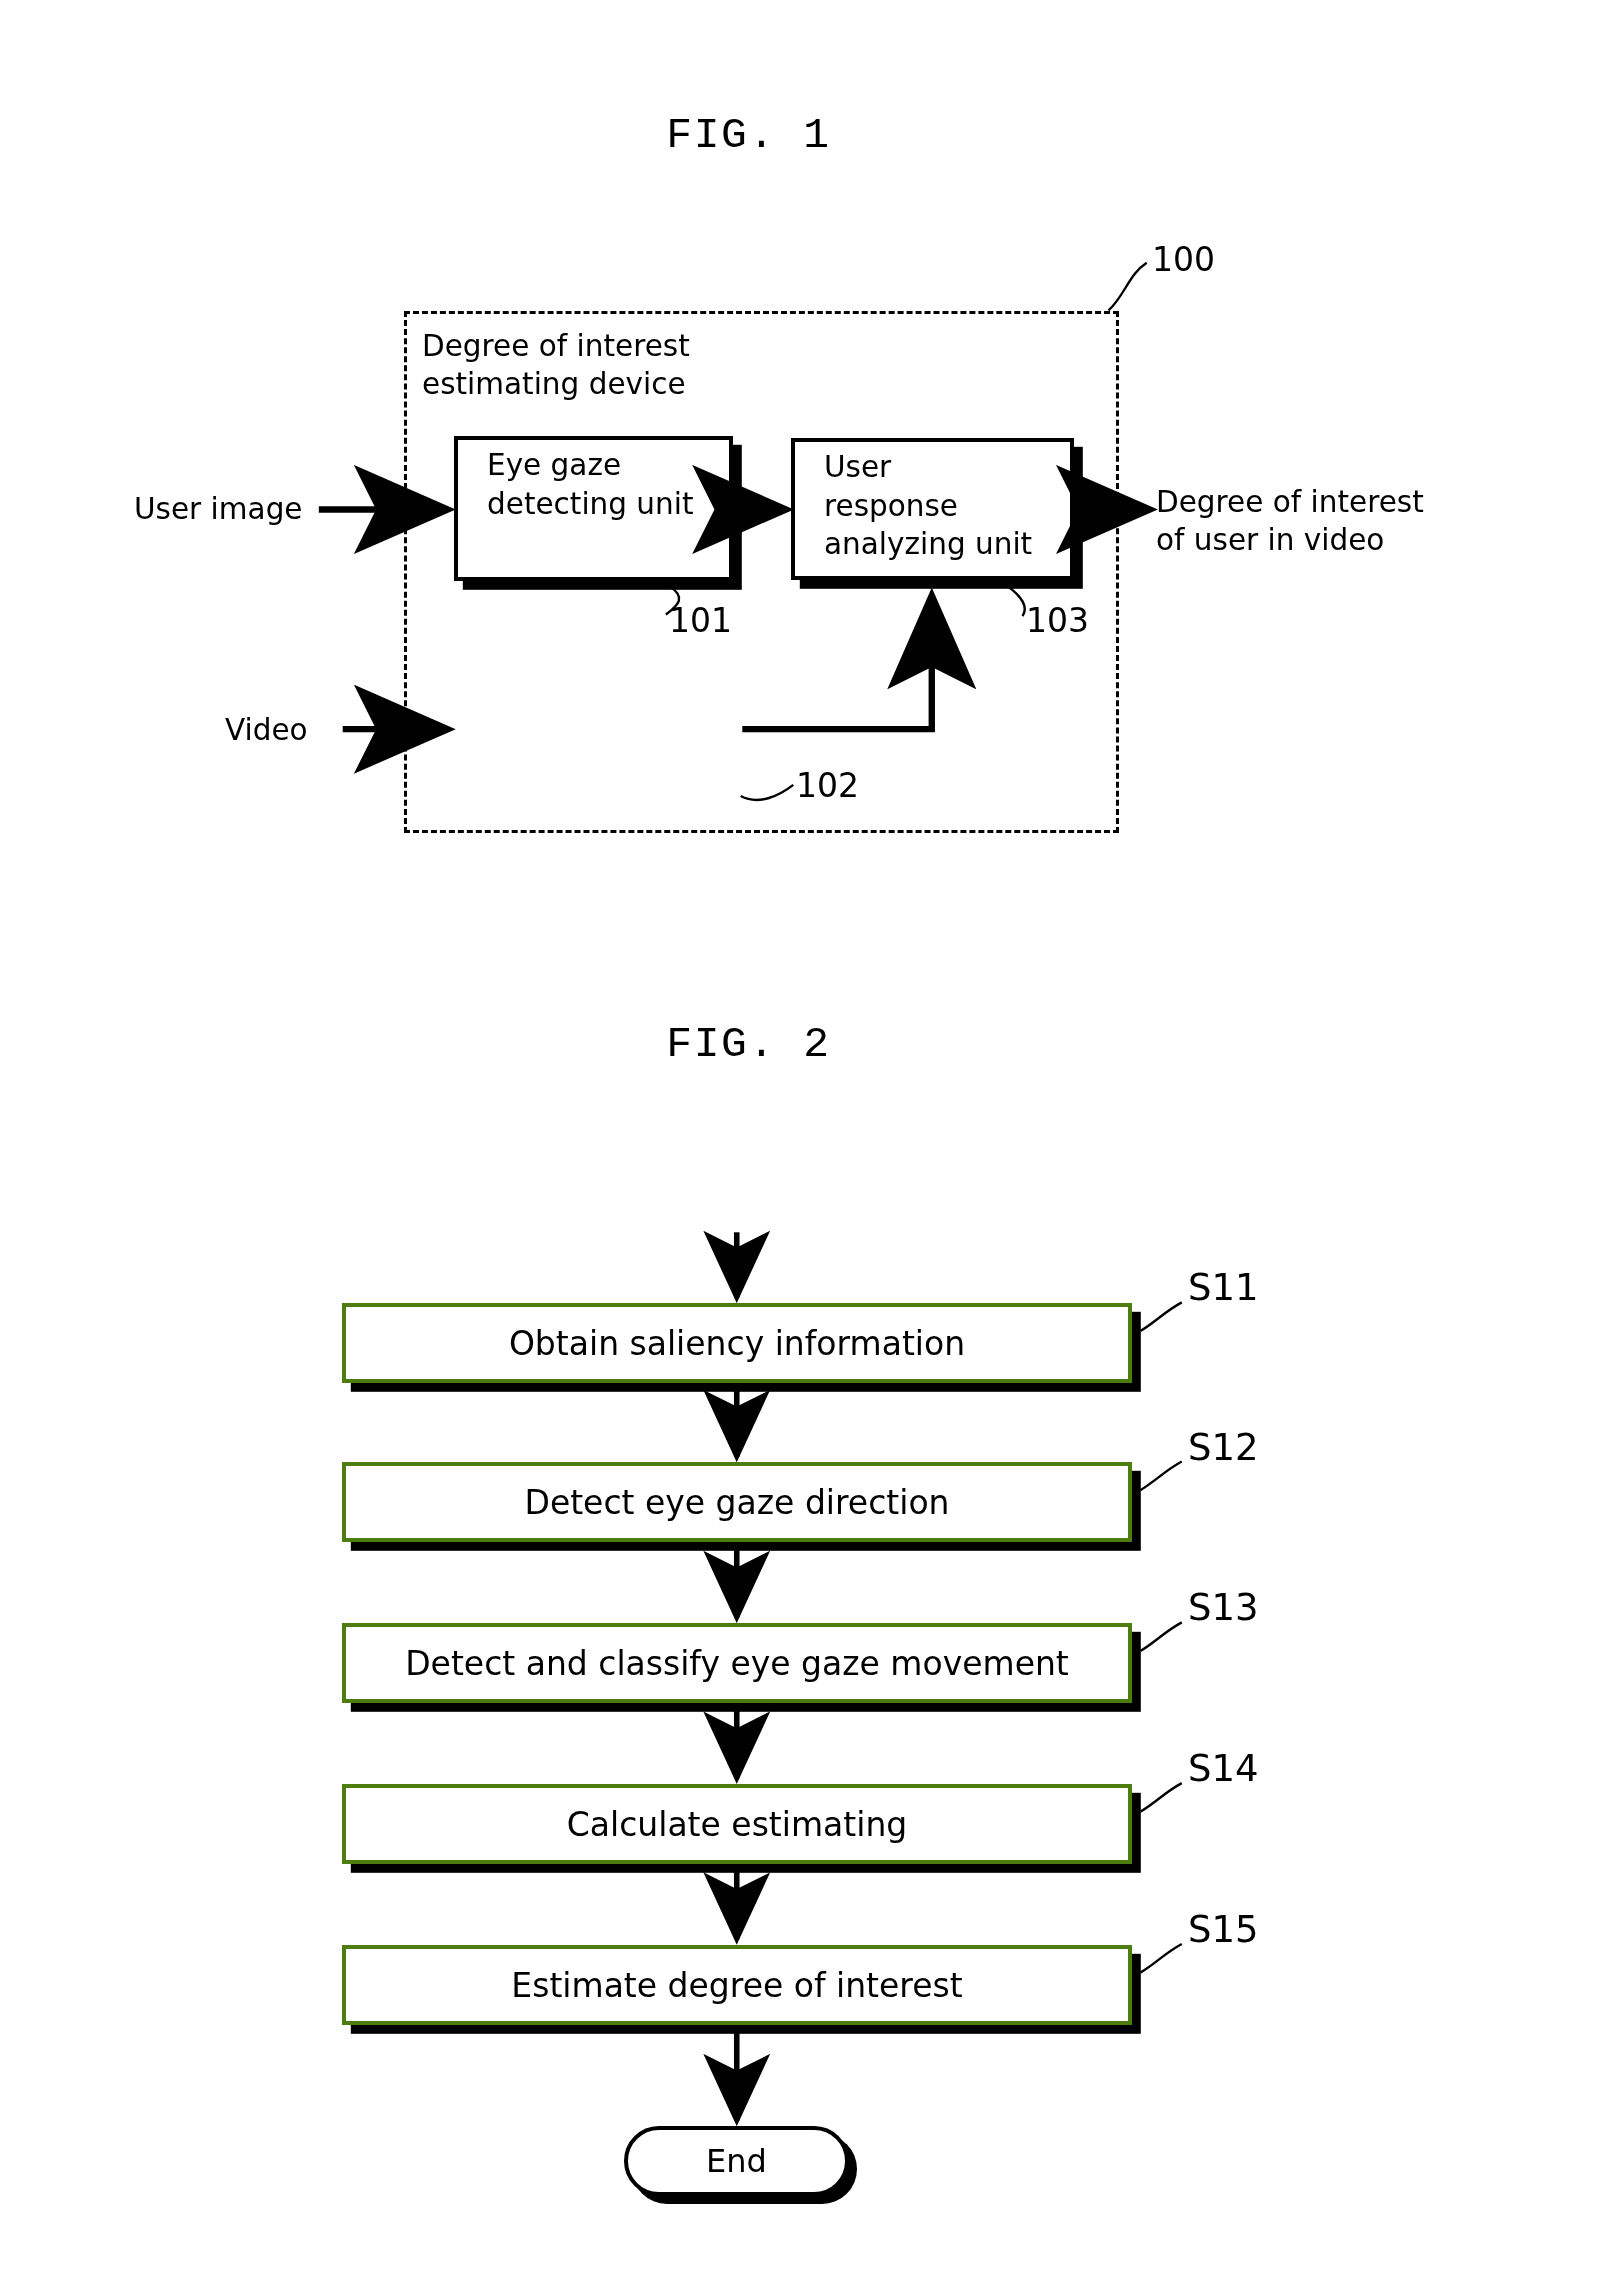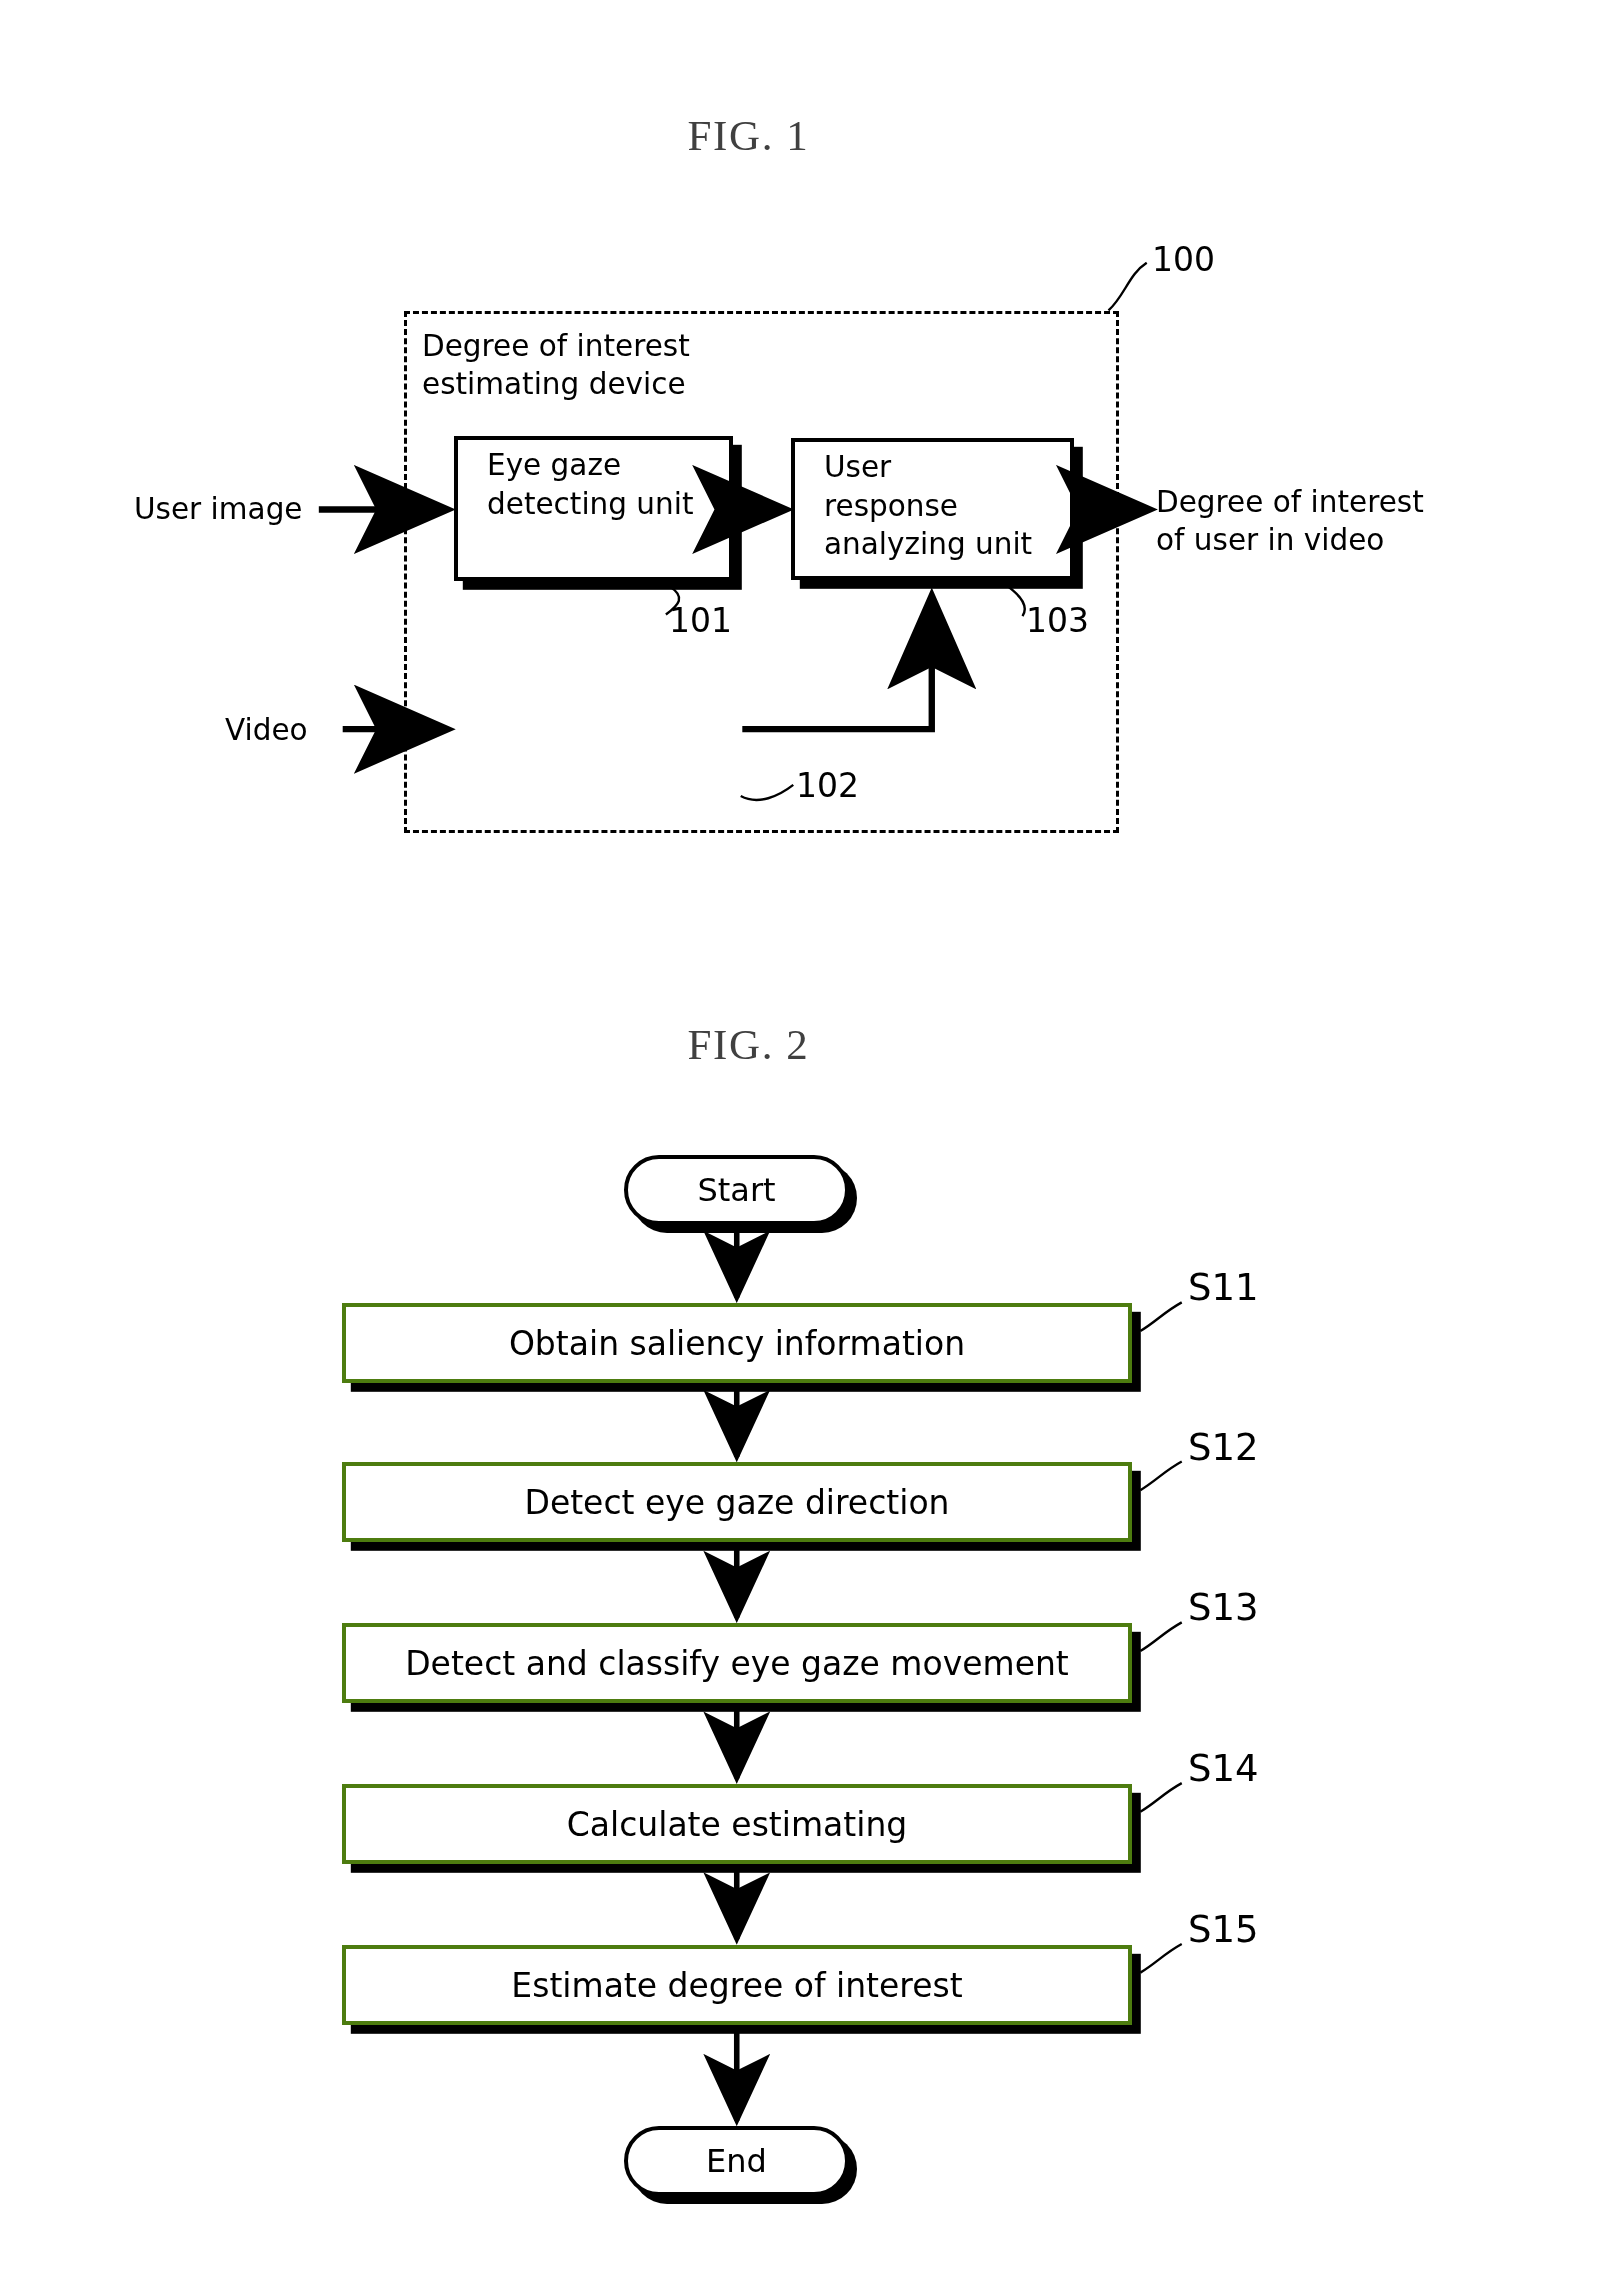--- a/index.html
+++ b/index.html
@@ -2,21 +2,21 @@
 <html style="font-size:12.7px"><head>
 <meta charset="utf-8">
 <style>
   html,body{margin:0;padding:0;background:#ffffff;}
   body{
     width:1612px;height:2295px;position:relative;overflow:hidden;
     font-family:"DejaVu Sans", sans-serif; color:#000;
   }
   .fig-title{
     position:absolute;text-align:center;font-size:43px;letter-spacing:1.6px;
-    font-family:Liberation Serif, serif;color:#404040;white-space:nowrap;
+    font-family:Liberation Mono, monospace;color:#000000;white-space:nowrap;
   }
   
   #fig1{position:absolute;left:0;top:0;width:1612px;height:916px;}
   .dashed-frame{
     position:absolute;border:3.2px dashed #000;background:transparent;
   }
   .frame-caption{
     position:absolute;font-size:29.5px;line-height:1.28;white-space:pre-line;
   }
   .blk{
@@ -79,23 +79,20 @@
   <div class="io-label" style="left:134px;top:490px;">User image</div>
   <div class="io-label" style="left:225px;top:711px;">Video</div>
   <div class="io-label" style="left:1156px;top:483px;">Degree of interest
 of user in video</div>
 </div>
 
 <div id="fig2">
 
   <div class="fig-title" style="left:0;top:104px;width:1497px;">FIG. 2</div>
 
-  <div class="pill" style="left:624px;top:239px;width:225px;height:70px;">
-    <span>Start</span>
-  </div>
 
   <div class="pbox" style="left:342px;top:387px;width:790px;height:80px;">
     <span>Obtain saliency information</span>
   </div>
   <div class="steplabel" style="left:1188px;top:350px;">S11</div>
 
   <div class="pbox" style="left:342px;top:546px;width:790px;height:80px;">
     <span>Detect eye gaze direction</span>
   </div>
   <div class="steplabel" style="left:1188px;top:510px;">S12</div>

